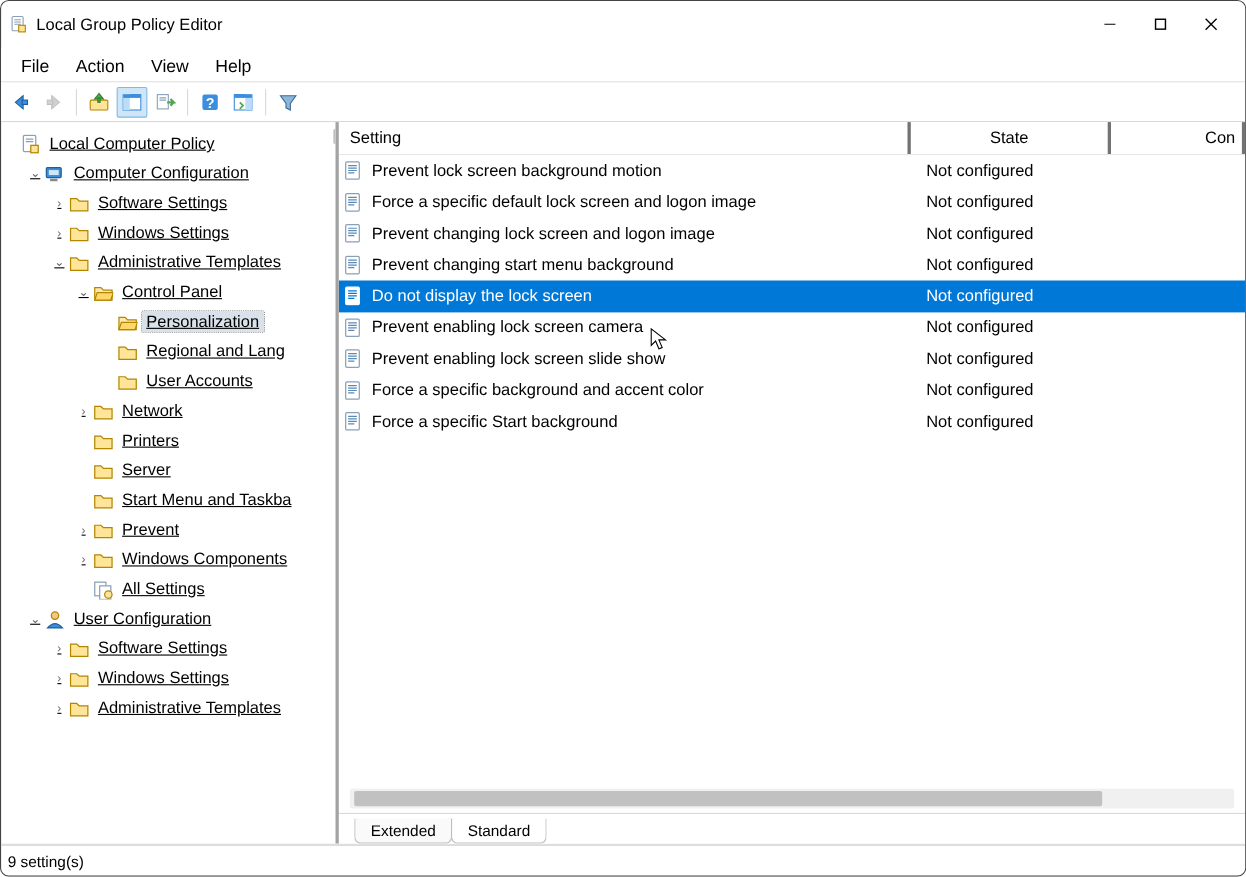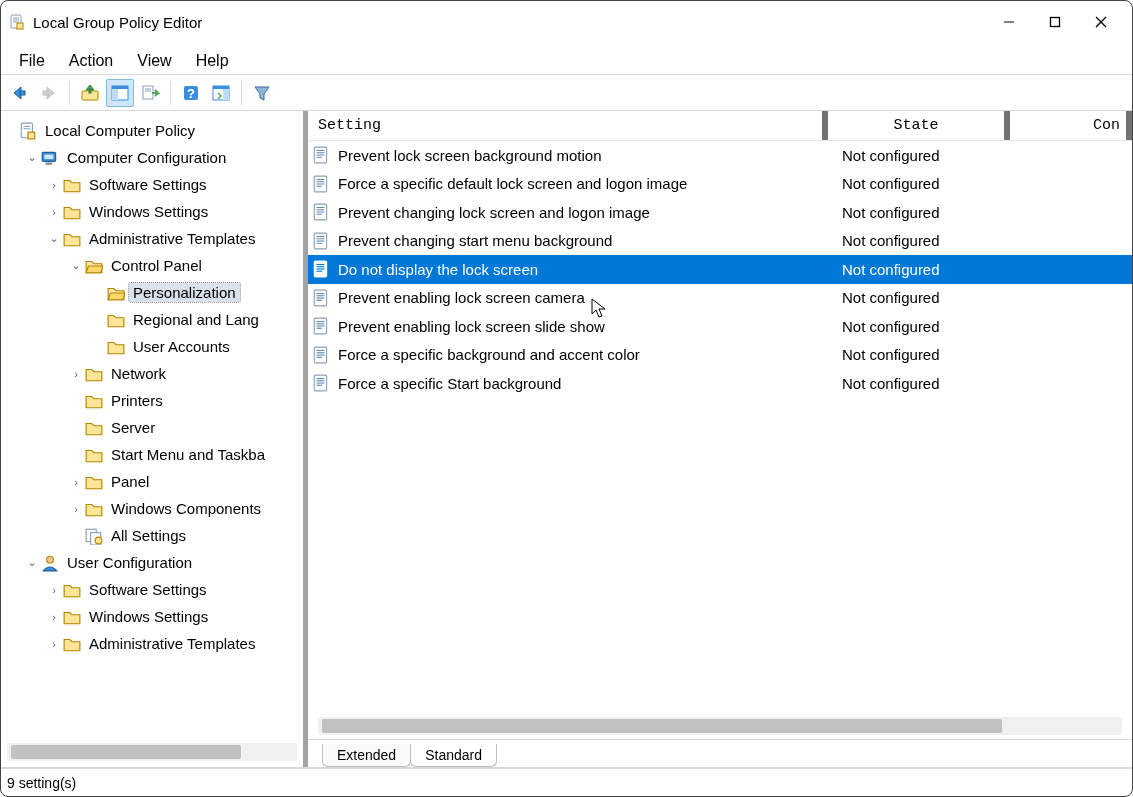--- a/index.html
+++ b/index.html
@@ -63,23 +63,24 @@
   .tsep { width:1px; height:24px; background:#d9d9d9; margin:0 4px; }
   
   .main-split {
     flex:1;
     display:flex;
     overflow:hidden;
     border-bottom:1px solid #d9d9d9;
   }
   .tree-pane {
     width: 307px;
-    border-right:5px solid #a3a3a3;
-    display:flex;flex-direction:column;
+    border-right:3px solid #a3a3a3;
+    display:flex;flex-direction:row;
     overflow:hidden;
+    text-decoration:underline;
   }
   .tree-scroll { flex:1; overflow:hidden; padding: 6px 0 0 2px; position:relative;}
   .tree-hscroll {
     height:18px; margin:4px 6px 6px 6px;
     background:#f0f0f0;
     position:relative;
     border-radius:2px;
   }
   .tree-hscroll .thumb {
     position:absolute; left:4px; top:2px; height:14px; width:230px;
@@ -98,21 +99,21 @@
   .node-label { padding:1px 4px; border-radius:2px;}
   .node.selected .node-label { background:#d9e1ea; outline:1px dotted #888;}
   
   .list-pane {
     flex:1; display:flex; flex-direction:column; overflow:hidden;
   }
   .list-header {
     display:flex; height:30px; border-bottom:1px solid #e6e6e6; font-size:15px;
     background:#fff;
   }
-  .col-h { display:flex;align-items:center; padding:0 10px; border-right:6px solid #737373;font-family:Liberation Mono, monospace;}
+  .col-h { display:flex;align-items:center; padding:0 10px; border-right:3px solid #737373;}
   .col-setting { width:520px; }
   .col-state { width:182px; justify-content:center;}
   .col-comment { flex:1; justify-content:flex-end; padding-right:6px;}
   .list-body { flex:1; overflow:hidden; }
   .row { display:flex; height:28.5px; align-items:center; }
   .row.selected { background:#0078d7; color:#ffffff; }
   .cell-setting { width:520px; display:flex;align-items:center; padding-left:4px;}
   .cell-state { width:182px; padding-left:14px;}
   .cell-comment{ flex:1;}
   .pol-icon { width:18px;height:18px; margin-right:8px; display:inline-flex;align-items:center;justify-content:center;}
@@ -414,21 +415,21 @@
                           </div>
                         </li>
                       <li>
                           <div class="node">
                             <span class="twisty">›</span>
                             <span class="node-icon">
                               <svg viewBox="0 0 16 16">
                                 <path d="M1 4 L6 4 L8 6 L15 6 L15 14 L1 14 Z" fill="#ffe598" stroke="#b38600"></path>
                               </svg>
                             </span>
-                            <span class="node-label">Panel</span>
+                            <span class="node-label">Prevent</span>
                           </div>
                         </li>
                       <li>
                           <div class="node">
                             <span class="twisty">›</span>
                             <span class="node-icon">
                               <svg viewBox="0 0 16 16">
                                 <path d="M1 4 L6 4 L8 6 L15 6 L15 14 L1 14 Z" fill="#ffe598" stroke="#b38600"></path>
                               </svg>
                             </span>

